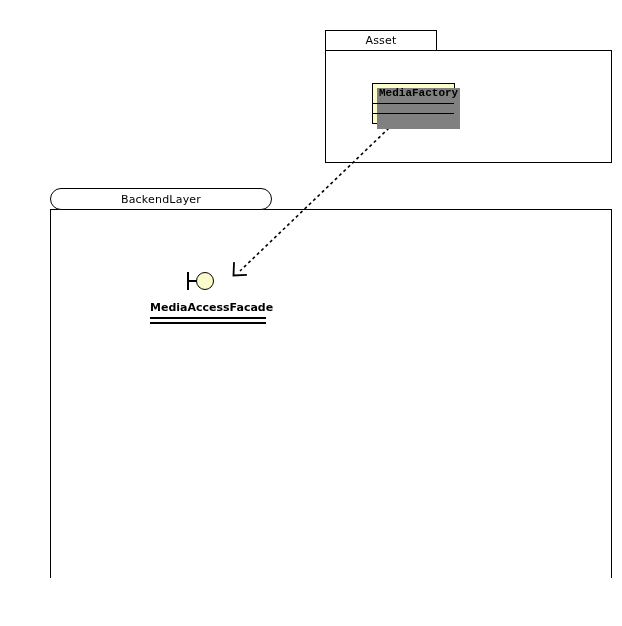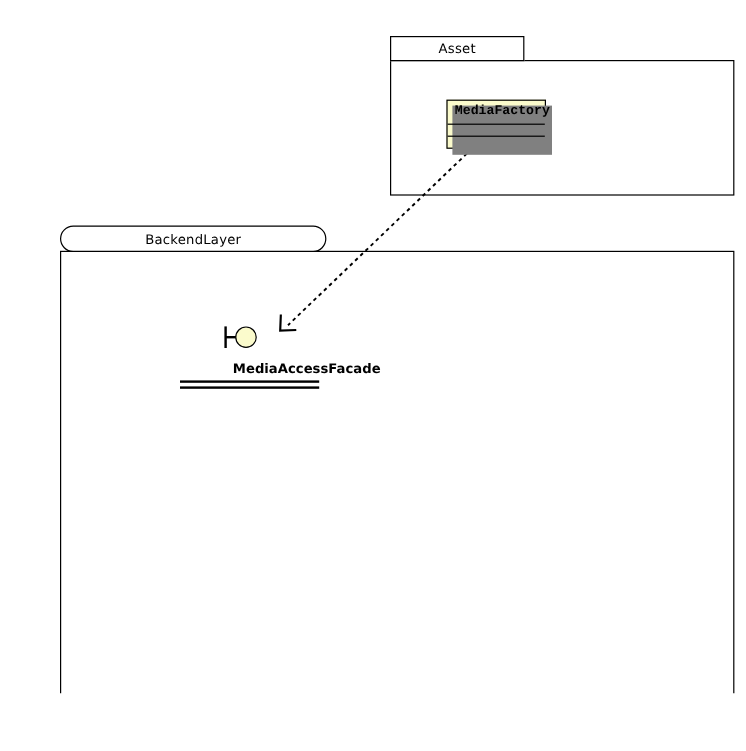--- a/index.html
+++ b/index.html
@@ -160,17 +160,17 @@
     <div class="cls-name">MediaFactory</div>
     <div class="cls-attrs"></div>
     <div class="cls-ops"></div>
   </div>
 
   <div class="lollipop" style="left:187px; top:272px; width:28px; height:18px;">
     <div class="socket-bar"></div>
     <div class="socket-stem"></div>
     <div class="ball"></div>
   </div>
-  <div class="iface-label" style="left:150px; top:301px; width:116px;margin-left:44px;">MediaAccessFacade</div>
+  <div class="iface-label" style="left:150px; top:301px; width:116px;">MediaAccessFacade</div>
   <div class="rule" style="left:150px; top:317px; width:116px; height:2px;"></div>
   <div class="rule" style="left:150px; top:322px; width:116px; height:2px;"></div>
 
 </div>
 
 </body></html>

